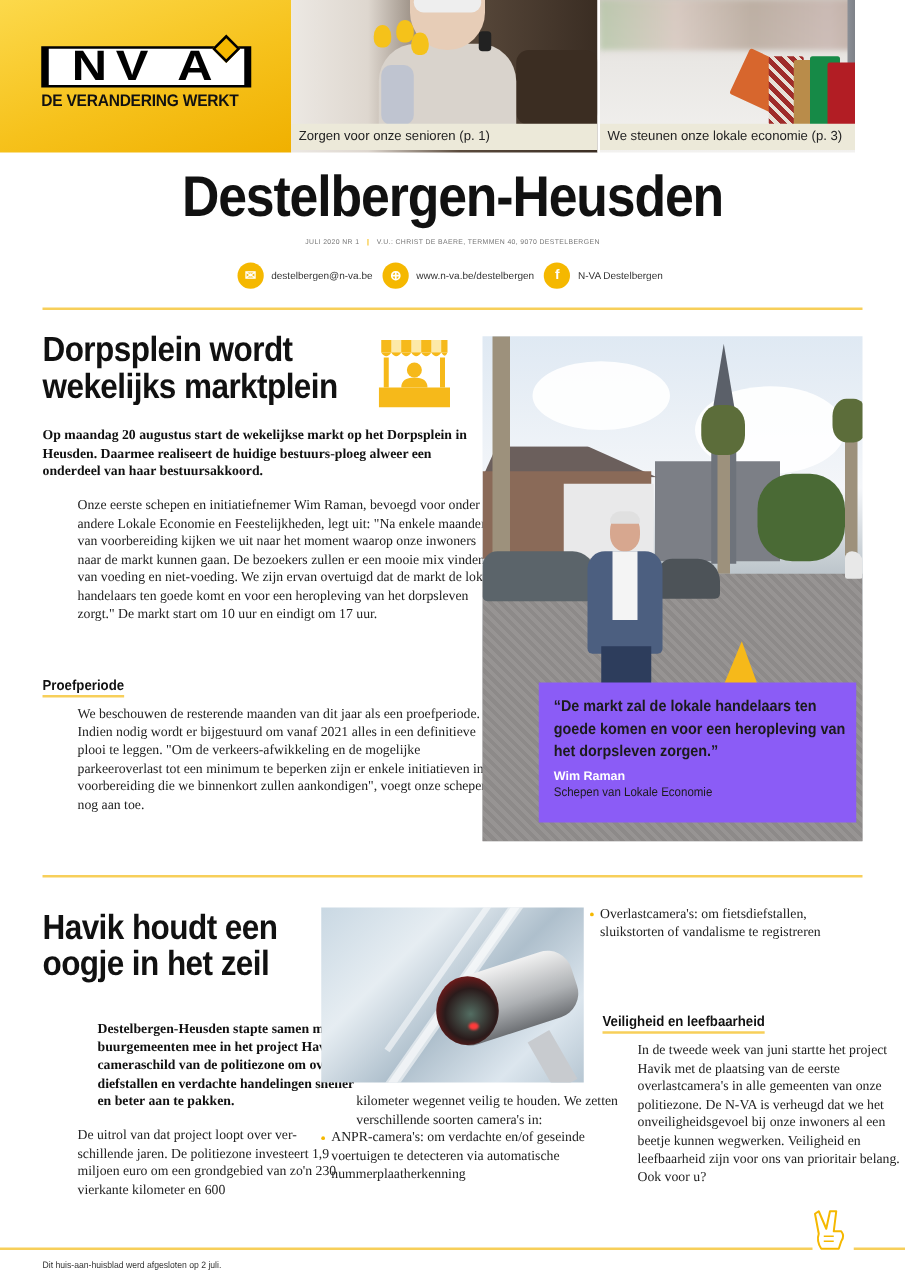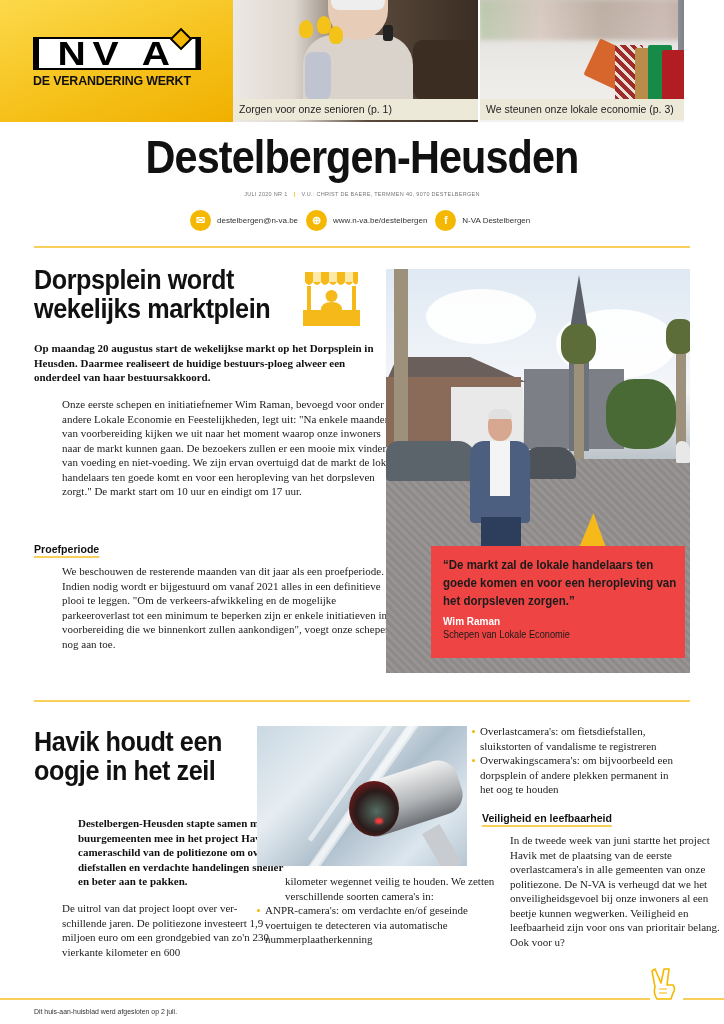--- a/index.html
+++ b/index.html
@@ -81,21 +81,21 @@
     background: repeating-linear-gradient(45deg, #8d8a89 0 3px, #979493 3px 6px); }
   .person-jacket { position: absolute; left: 84px; top: 172px; width: 60px; height: 82px; background: #4c5f80; border-radius: 14px 14px 4px 4px; }
   .person-shirt { position: absolute; left: 104px; top: 172px; width: 20px; height: 55px; background: #f4f4f4; }
   .person-head { position: absolute; left: 102px; top: 142px; width: 24px; height: 30px; background: #d7a78f; border-radius: 45%; }
   .person-hair { position: absolute; left: 102px; top: 140px; width: 24px; height: 10px; background: #e0e0e0; border-radius: 10px 10px 2px 2px; }
   .person-legs { position: absolute; left: 95px; top: 248px; width: 40px; height: 30px; background: #2d3d5c; }
 
   .quote-tail { position: absolute; left: 572px; top: 513px; width: 0; height: 0;
     border-left: 28px solid transparent; border-right: 0 solid transparent; border-bottom: 36px solid #f6b91a;
     transform: skewX(20deg); }
-  .quote-box { position: absolute; left: 431px; top: 546px; width: 254px; height: 112px; background: #ef4444; padding: 10px 12px; }
+  .quote-box { position: absolute; left: 431px; top: 546px; width: 254px; height: 112px; background: #8b5cf6; padding: 10px 12px; }
   .quote-text { font-weight: bold; font-size: 12.5px; line-height: 18px; color: #1b1b1b; transform: scaleX(0.92); transform-origin: left; width: 255px; }
   .quote-name { margin-top: 6px; font-weight: bold; font-size: 10px; color: #fff; }
   .quote-role { font-size: 10px; color: #1b1b1b; margin-top: 2px; transform: scaleX(0.92); transform-origin: left; }
 
   
   .cam-photo { position: absolute; left: 257px; top: 726px; width: 210px; height: 140px; overflow: hidden;
     background: linear-gradient(135deg, #c9d8e3 0%, #e6edf2 30%, #aebfcc 55%, #dce6ee 80%, #b6c6d2 100%); }
   .cam-beam { position: absolute; background: rgba(255,255,255,0.55); transform: rotate(-55deg); }
   .cam-body { position: absolute; left: 95px; top: 45px; width: 110px; height: 55px; border-radius: 20px;
     background: linear-gradient(180deg, #f1f1f1 0%, #aeb1b4 60%, #6d7074 100%); transform: rotate(-18deg); }
@@ -238,21 +238,20 @@
   <div class="cam-body"></div>
   <div class="cam-lens"></div>
   <div class="cam-dot"></div>
 </div>
 <div class="body" style="left:257px;top:874px;width:215px;">kilometer wegennet veilig te houden. We zetten verschillende soorten camera's in:</div>
 <ul class="bullets" style="left:257px;top:903px;width:215px;">
   <li>ANPR-camera's: om verdachte en/of geseinde voertuigen te detecteren via automatische nummerplaatherkenning</li>
 </ul>
 <ul class="bullets" style="left:472px;top:724px;width:210px;">
   <li>Overlastcamera's: om fietsdiefstallen, sluikstorten of vandalisme te registreren</li>
-  <li>Overwakingscamera's: om bijvoorbeeld een dorpsplein of andere plekken permanent in het oog te houden</li>
 </ul>
 <div class="subhead" style="left:482px;top:812px;">Veiligheid en leefbaarheid</div>
 <div class="body" style="left:482px;top:833px;width:215px;">In de tweede week van juni startte het project Havik met de plaatsing van de eerste overlastcamera's in alle gemeenten van onze politiezone. De N-VA is verheugd dat we het onveiligheidsgevoel bij onze inwoners al een beetje kunnen wegwerken. Veiligheid en leefbaarheid zijn voor ons van prioritair belang. Ook voor u?</div>
 
 <div class="rule" style="left:0;top:998px;width:650px;"></div>
 <div class="rule" style="left:683px;top:998px;width:41px;"></div>
 <svg class="victory" viewBox="0 0 28 34">
   <path d="M4 2 L10 16 L13 2 L18 2 L16 18 L22 18 Q25 22 22 26 L20 32 L6 32 Q2 26 4 20 L1 4 Z" fill="none" stroke="#f5b800" stroke-width="1.6" stroke-linejoin="round"></path>
   <path d="M8 22 L16 22 M8 26 L16 26" stroke="#f5b800" stroke-width="1.2"></path>
 </svg>

